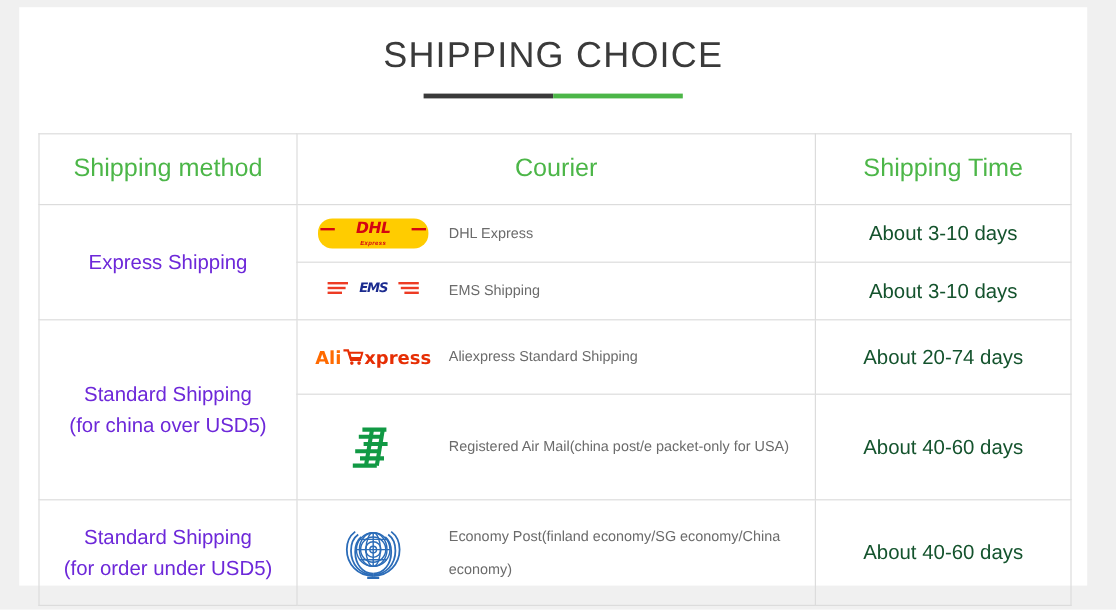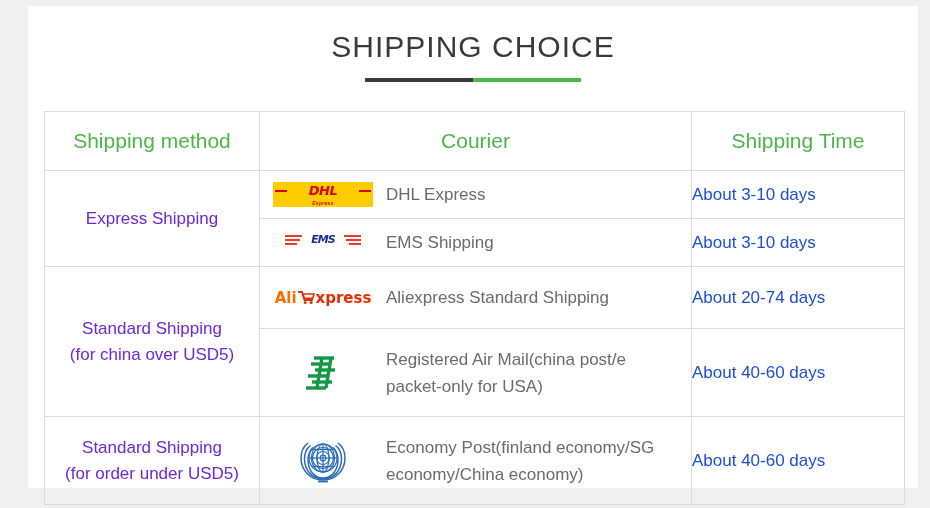--- a/index.html
+++ b/index.html
@@ -8,21 +8,21 @@
   }
   body {
     width: 930px;
     height: 508px;
     background: #f0f0f0;
     font-family: "Liberation Sans", sans-serif;
     overflow: hidden;
   }
   .page-card {
     position: absolute;
-    left: 28px;
+    left: 16px;
     top: 6px;
     width: 890px;
     height: 482px;
     background: #ffffff;
   }
   .title-block {
     text-align: center;
     padding-top: 22px;
   }
   .page-title {
@@ -67,54 +67,56 @@
   .col-time { width: 213px; }
 
   .cell-method {
     text-align: center;
     font-size: 17px;
     color: #6d28d9;
     line-height: 26px;
     padding: 6px 4px;
   }
   .cell-time {
+    text-align: center;
     font-size: 17px;
-    color: #1d4ed8;
+    color: #14532d;
     padding: 6px 4px;
   }
   .courier-cell {
     padding: 6px 0 6px 0;
   }
   .courier-inner {
     display: flex;
     align-items: center;
   }
   .logo-box {
     width: 126px;
     min-width: 126px;
     display: flex;
     align-items: center;
     justify-content: center;
   }
   .courier-label {
-    font-size: 17px;
+    font-size: 12px;
     color: #6b6b6b;
     line-height: 27px;
     padding-right: 10px;
   }
   .row-tall { height: 48px; }
   .row-taller { height: 62px; }
   .row-tallest { height: 88px; }
 
   
   .dhl-logo {
-    width: 100px; height: 25px;
+    width: 92px; height: 25px;
     background: #ffcc00;
     position: relative;
     overflow: hidden;
+    border-radius: 12px;
   }
   .dhl-logo .dhl-text {
     position: absolute;
     top: 1px; left: 0; right: 0;
     text-align: center;
     font-family: "DejaVu Sans", sans-serif;
     font-size: 13px;
     font-weight: bold;
     font-style: italic;
     color: #d40511;

